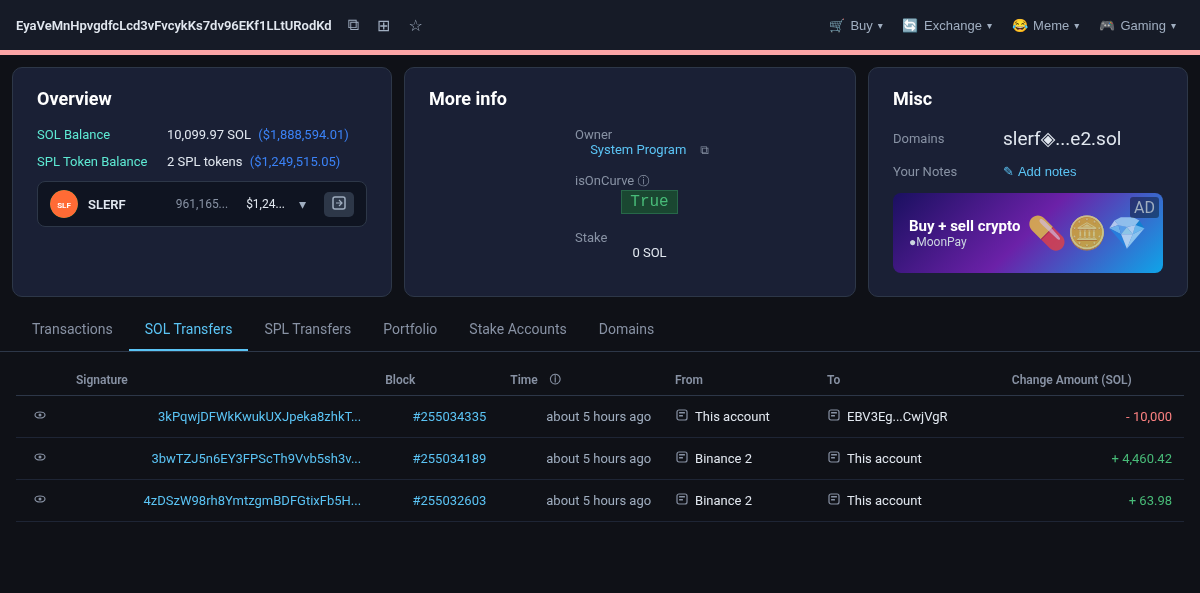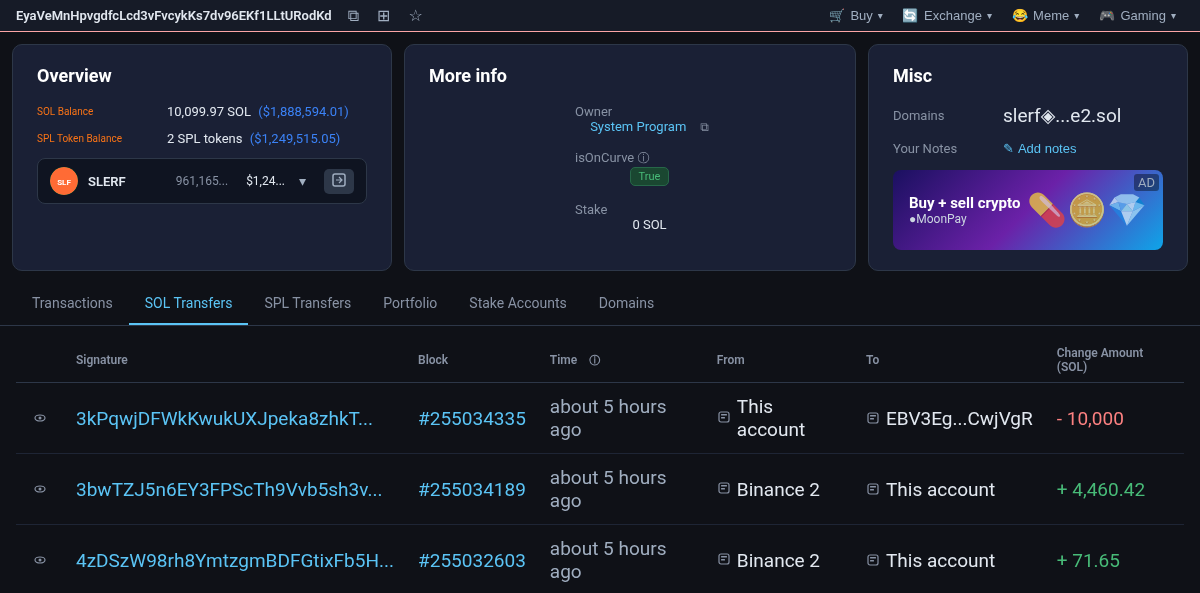--- a/index.html
+++ b/index.html
@@ -1,82 +1,82 @@
 <!DOCTYPE html>
 <html><head>
   <meta charset="utf-8">
   <style>
     * { box-sizing: border-box; margin: 0; padding: 0; }
     body { font-family: -apple-system, BlinkMacSystemFont, 'Segoe UI', Roboto, sans-serif; background: #0f1117; color: #e2e8f0; font-size: 14px; }
 
     
-    .top-nav { display: flex; align-items: center; padding: 0 16px; height: 32px; background: #161b27; border-bottom: 1px solid #fca5a5; }
+    .top-nav { display: flex; align-items: center; padding: 0 16px; height: 55px; background: #161b27; border-bottom: 5px solid #fca5a5; }
     .account-address { font-size: 13px; font-weight: 600; color: #e2e8f0; margin-right: 12px; }
     .nav-icons { display: flex; gap: 10px; align-items: center; }
     .nav-icon-btn { background: none; border: none; cursor: pointer; color: #a0aec0; font-size: 16px; padding: 4px; }
     .nav-right { margin-left: auto; display: flex; gap: 4px; align-items: center; }
     .nav-btn { display: flex; align-items: center; gap: 5px; background: none; border: none; cursor: pointer; color: #a0aec0; font-size: 13px; padding: 4px 8px; border-radius: 4px; }
     .nav-btn .chevron { font-size: 10px; }
 
     
     .cards-row { display: flex; gap: 0; padding: 12px 12px 0 12px; gap: 12px; }
     .card { background: #1a2035; border: 1px solid #2d3748; border-radius: 10px; padding: 20px 24px; }
     .card-overview { flex: 1; min-width: 380px; }
     .card-more-info { flex: 1.5; }
     .card-misc { flex: 1; min-width: 320px; }
 
     .card-title { font-size: 18px; font-weight: 700; color: #fff; margin-bottom: 18px; }
     .card-row { display: flex; align-items: center; margin-bottom: 12px; }
-    .card-label { color: #f97316; font-size: 10px; width: 130px; flex-shrink: 0; }
+    .card-label { color: #5eead4; font-size: 13px; width: 130px; flex-shrink: 0; }
     .card-value { color: #e2e8f0; font-size: 13px; }
     .card-value .secondary { color: #3b82f6; margin-left: 4px; }
 
     
     .token-row { display: flex; align-items: center; background: #0f1421; border: 1px solid #2d3748; border-radius: 8px; padding: 8px 12px; margin-top: 8px; gap: 10px; }
     .token-icon { width: 28px; height: 28px; border-radius: 50%; background: #15803d; display: flex; align-items: center; justify-content: center; font-size: 11px; font-weight: 700; color: #fff; flex-shrink: 0; overflow: hidden; }
     .token-name { font-weight: 600; color: #e2e8f0; font-size: 13px; }
     .token-amount { color: #8892a4; font-size: 12px; margin-left: auto; }
     .token-usd { color: #e2e8f0; font-size: 12px; margin-left: 8px; }
     .token-dropdown { color: #a0aec0; margin-left: 4px; cursor: pointer; }
     .token-send-btn { background: #2d3748; border: none; cursor: pointer; color: #a0aec0; border-radius: 5px; padding: 4px 8px; font-size: 12px; margin-left: 8px; }
 
     
     .info-row { display: flex; align-items: center; margin-bottom: 16px; flex-direction: column; }
     .info-label { color: #8892a4; font-size: 13px; width: 110px; flex-shrink: 0; }
     .info-value { color: #e2e8f0; font-size: 13px; display: flex; align-items: center; gap: 14px; margin-left: 39px; }
     .link { color: #5bc4f5; text-decoration: none; }
     .copy-btn { background: none; border: none; cursor: pointer; color: #8892a4; font-size: 12px; }
-    .badge-true { background: #1a4731; color: #48bb78; border: 1px solid #276749; border-radius: 5px; padding: 2px 8px; font-size: 11px; }
+    .badge-true { background: #1a4731; color: #48bb78; border: 1px solid #276749; border-radius: 0; padding: 2px 8px; font-size: 16px; font-family: Liberation Mono, monospace; }
     .info-icon { color: #8892a4; font-size: 12px; }
 
     
     .misc-row { display: flex; align-items: center; margin-bottom: 14px; }
     .misc-label { color: #8892a4; font-size: 13px; width: 110px; flex-shrink: 0; }
     .misc-value { color: #e2e8f0; font-size: 19px; }
     .add-notes-btn { background: none; border: none; cursor: pointer; color: #5bc4f5; font-size: 13px; display: flex; align-items: center; gap: 4px; }
     .ad-banner { background: linear-gradient(135deg, #1a1060 0%, #6b21a8 50%, #0ea5e9 100%); border-radius: 8px; padding: 16px; margin-top: 8px; display: flex; align-items: center; justify-content: space-between; overflow: hidden; position: relative; height: 80px; }
     .ad-text { font-size: 15px; font-weight: 700; color: #fff; }
     .ad-brand { font-size: 12px; color: #cbd5e0; }
-    .ad-badge { position: absolute; top: 4px; right: 4px; background: rgba(0,0,0,0.4); color: #a0aec0; font-size: 13px; padding: 1px 4px; border-radius: 3px; margin-left: 20px; }
+    .ad-badge { position: absolute; top: 4px; right: 4px; background: rgba(0,0,0,0.4); color: #a0aec0; font-size: 16px; padding: 1px 4px; border-radius: 3px; margin-left: 20px; }
 
     
     .tabs-bar { display: flex; align-items: center; padding: 0 16px; border-bottom: 1px solid #2d3748; margin-top: 12px; }
     .tab { padding: 12px 16px; font-size: 14px; color: #8892a4; cursor: pointer; border-bottom: 2px solid transparent; text-decoration: none; }
     .tab.active { color: #5bc4f5; border-bottom-color: #5bc4f5; }
 
     
     .table-section { padding: 12px 16px; }
     .table-summary { color: #8892a4; font-size: 13px; margin-bottom: 12px; display: flex; align-items: center; justify-content: space-between; }
     .table-actions { display: flex; gap: 8px; }
     .table-action-btn { background: none; border: none; cursor: pointer; color: #8892a4; font-size: 16px; }
 
     table { width: 100%; border-collapse: collapse; }
     thead tr { border-bottom: 1px solid #2d3748; }
     th { text-align: left; padding: 8px 12px; color: #8892a4; font-size: 12px; font-weight: 600; }
-    td { padding: 12px 12px; font-size: 19px; border-bottom: 1px solid #1e2535; color: #e2e8f0; vertical-align: middle; }
+    td { padding: 12px 12px; font-size: 13px; border-bottom: 1px solid #1e2535; color: #e2e8f0; vertical-align: middle; text-align: right; }
 
     .sig-link { color: #5bc4f5; text-decoration: none; }
     .block-link { color: #5bc4f5; text-decoration: none; }
     .time-cell { color: #a0aec0; }
     .from-cell, .to-cell { display: flex; align-items: center; gap: 6px; }
     .change-positive { color: #48bb78; }
     .change-negative { color: #fc8181; }
 
     .eye-btn { background: none; border: none; cursor: pointer; color: #8892a4; font-size: 14px; width: 24px; }
 
@@ -358,17 +358,17 @@
         <span>
           <svg width="14" height="14" viewBox="0 0 14 14" fill="none">
             <rect x="2" y="2" width="10" height="10" rx="2" stroke="#8892a4" stroke-width="1.2" fill="none"></rect>
             <rect x="4" y="4" width="6" height="1.5" rx="0.5" fill="#8892a4"></rect>
             <rect x="4" y="7" width="4" height="1.5" rx="0.5" fill="#8892a4"></rect>
           </svg>
         </span>
         <span>This account</span>
       </div>
     </td>
-    <td class="change-positive">+ 71.65</td>
+    <td class="change-positive">+ 63.98</td>
   </tr>
       </tbody>
   </table>
 </div>
 
 </body></html>

